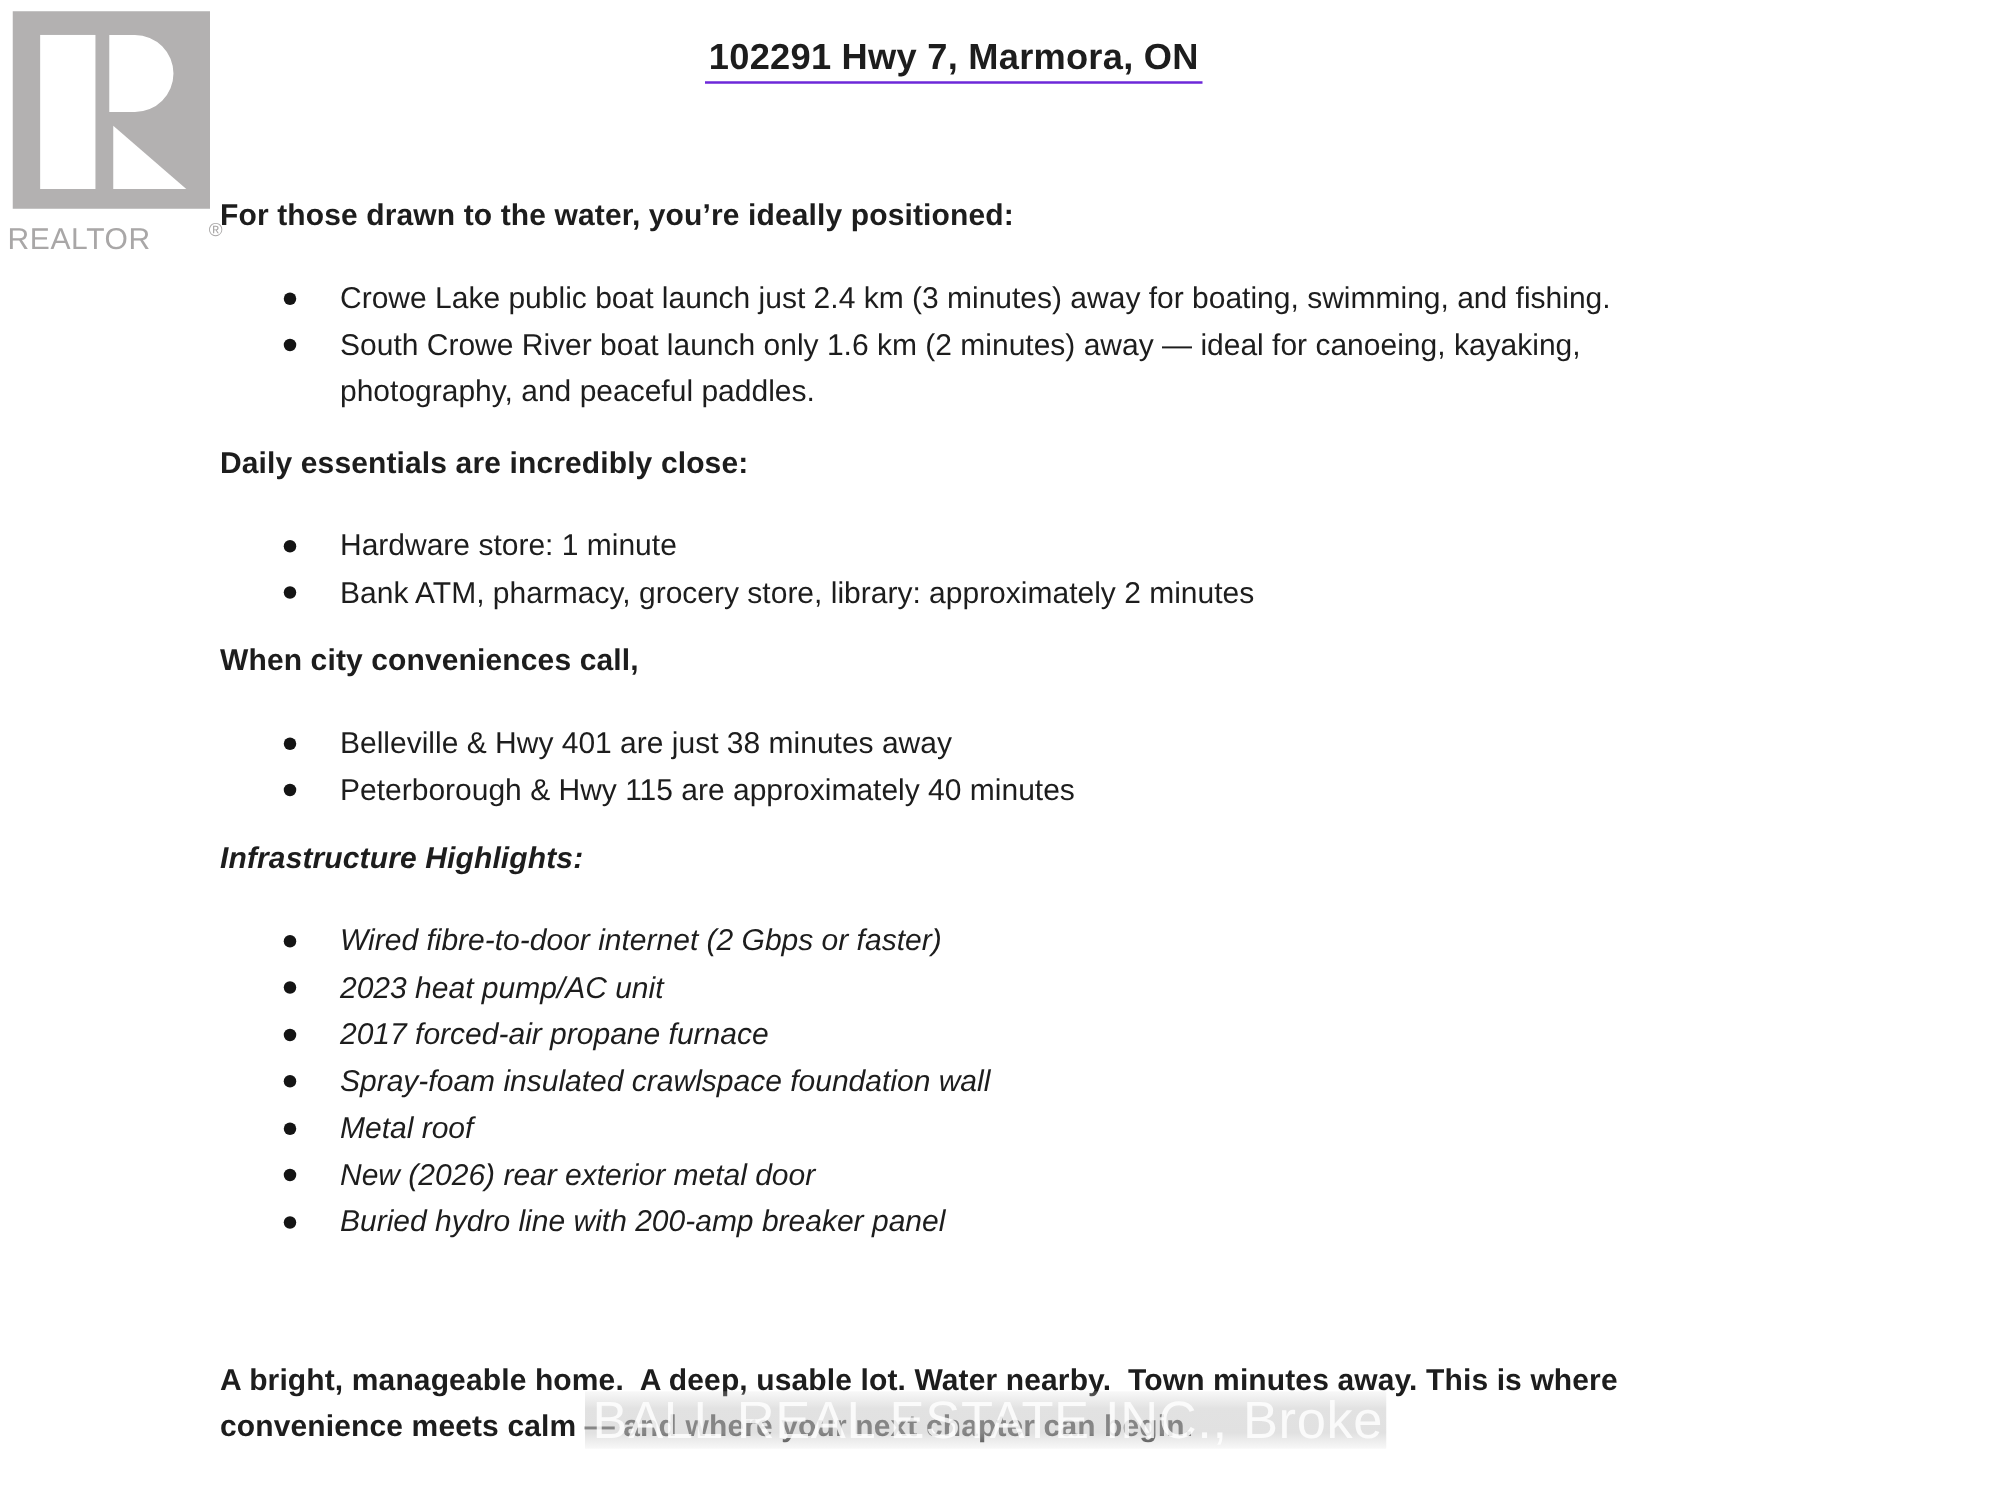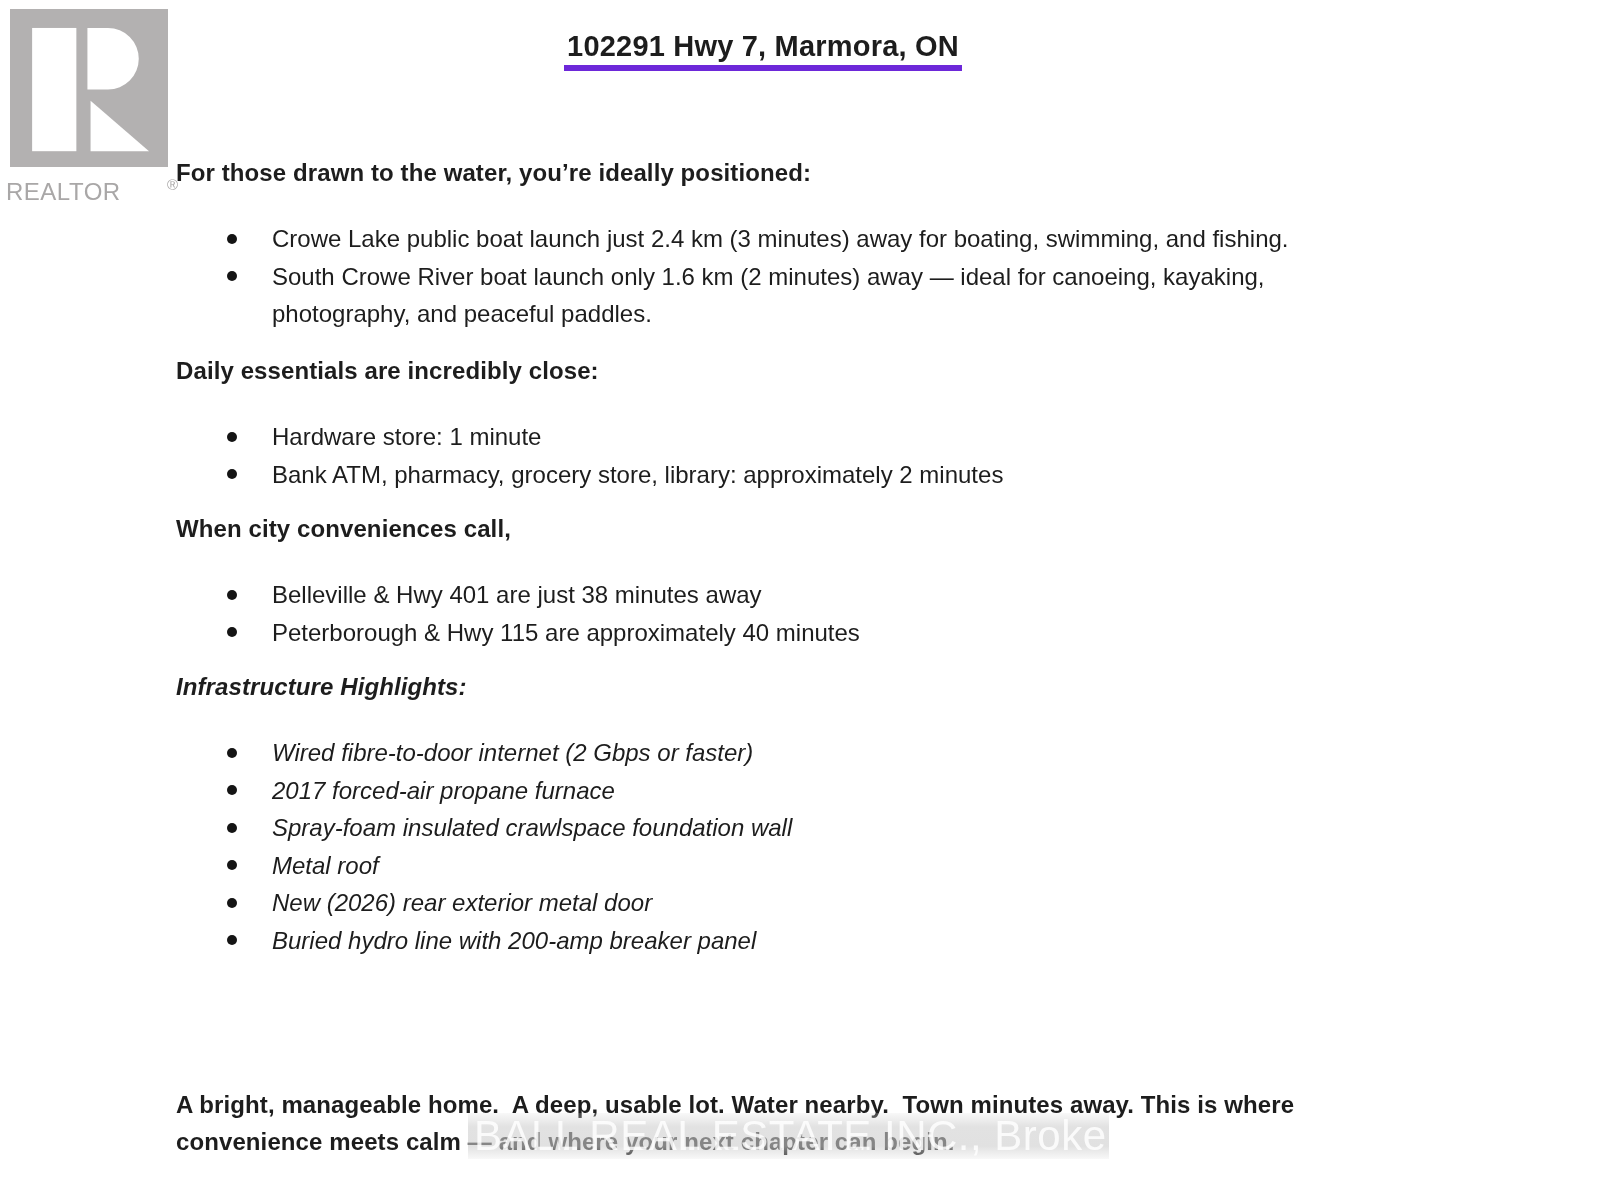--- a/index.html
+++ b/index.html
@@ -26,21 +26,21 @@
   }
 
   
   .doc-title {
     position: absolute; left: 0; top: 30px; width: 1526px;
     text-align: center;
   }
   .doc-title span {
     display: inline-block;
     font-size: 29px; font-weight: 700;
-    border-bottom: 6px solid #6d28d9;
+    border-bottom: 2px solid #6d28d9;
     padding: 0 3px 2px 3px;
     letter-spacing: 0.2px;
   }
 
   
   .section { position: absolute; left: 176px; width: 1280px; }
   .section-heading {
     font-size: 24px; font-weight: 700; line-height: 30px;
     margin-bottom: 32px; letter-spacing: 0.1px;
   }
@@ -142,20 +142,24 @@
 
 <div class="section" id="section-infra">
   <div class="section-heading">Infrastructure Highlights:</div>
   <div class="bullets">
     <div class="bullet">
       <span class="dot"></span>
       <span class="bullet-text">Wired fibre-to-door internet (2 Gbps or faster)</span>
     </div>
     <div class="bullet">
       <span class="dot"></span>
+      <span class="bullet-text">2023 heat pump/AC unit</span>
+    </div>
+    <div class="bullet">
+      <span class="dot"></span>
       <span class="bullet-text">2017 forced-air propane furnace</span>
     </div>
     <div class="bullet">
       <span class="dot"></span>
       <span class="bullet-text">Spray-foam insulated crawlspace foundation wall</span>
     </div>
     <div class="bullet">
       <span class="dot"></span>
       <span class="bullet-text">Metal roof</span>
     </div>

